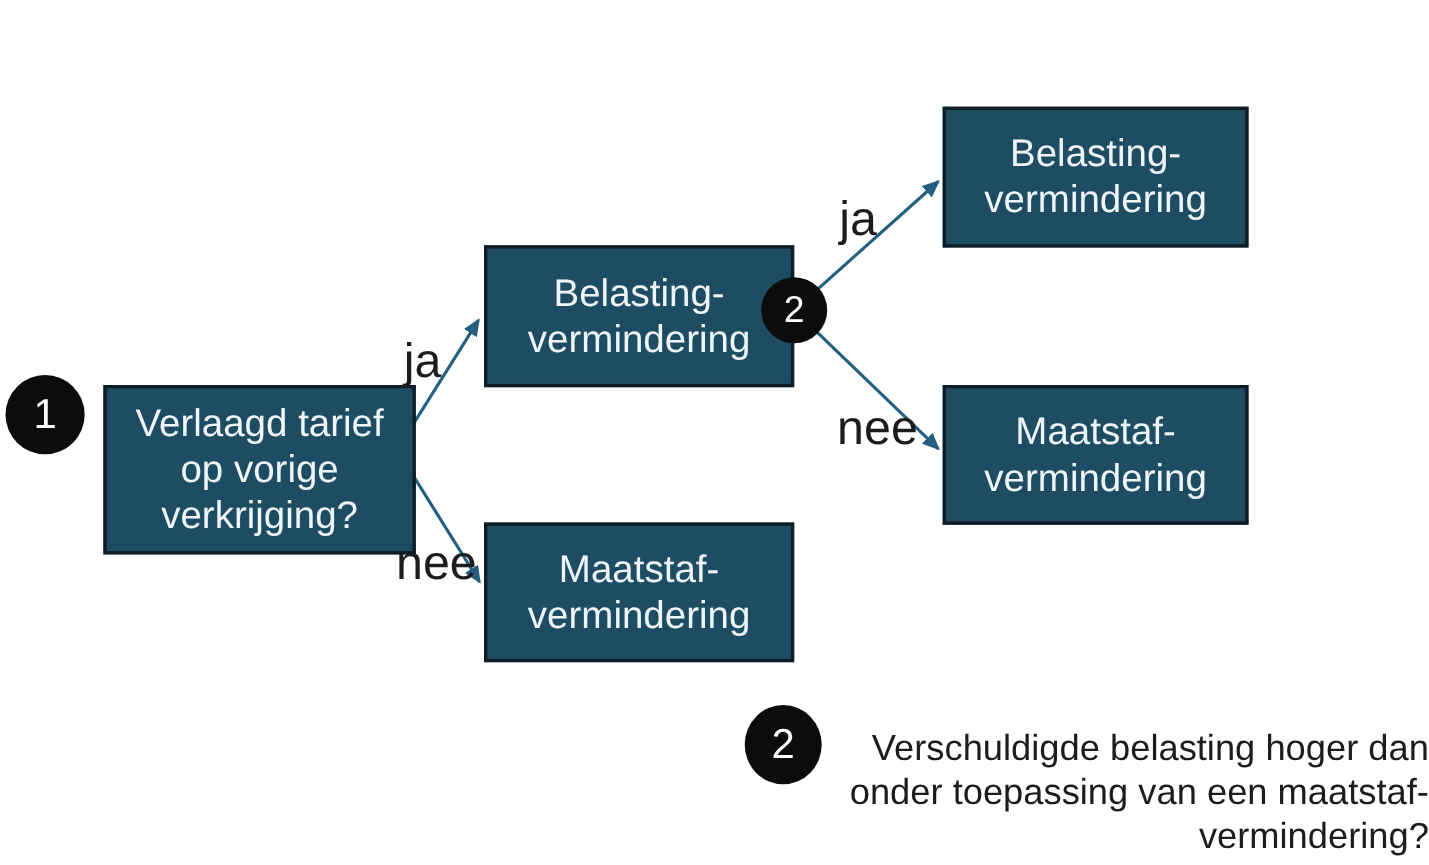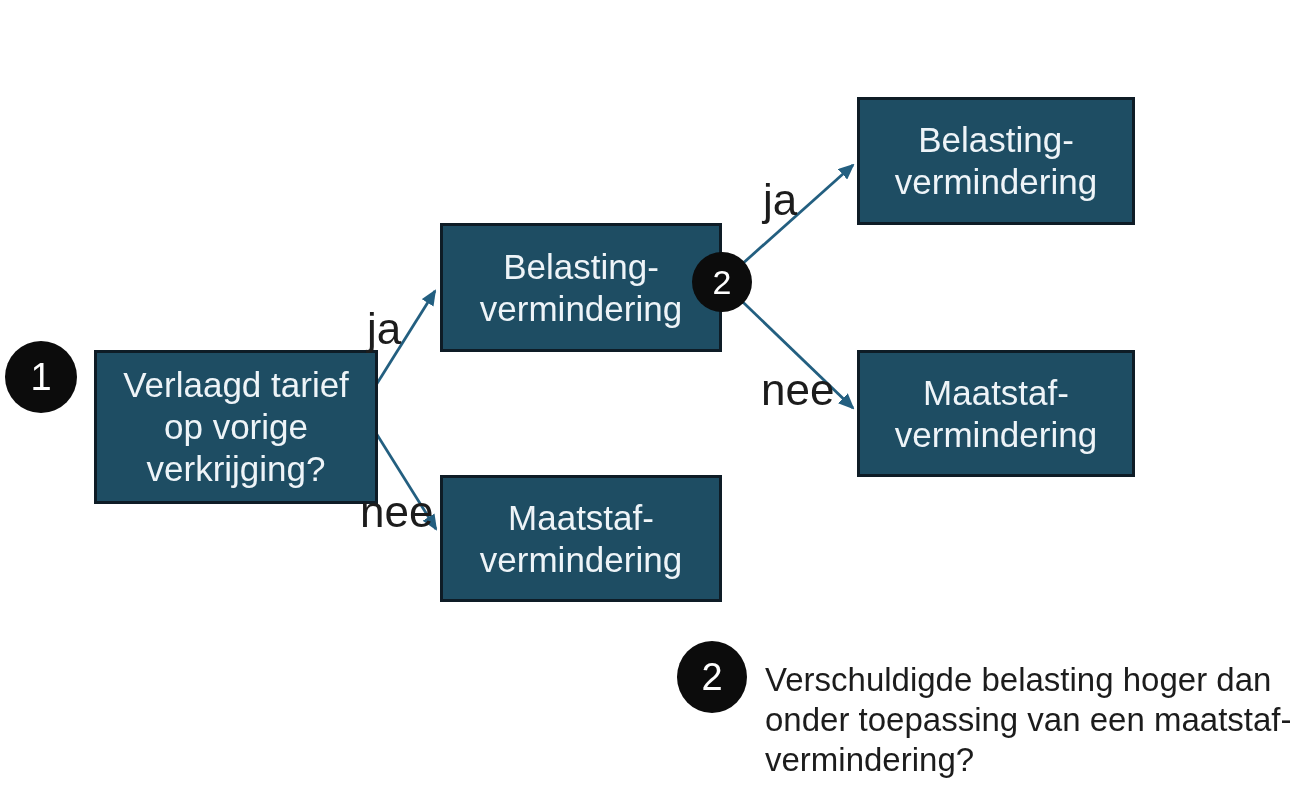--- a/index.html
+++ b/index.html
@@ -76,20 +76,21 @@
   .label-ja-2  { left: 763px; top: 178px; }
   .label-nee-2 { left: 761px; top: 368px; }
   .note-text {
     position: absolute;
     left: 765px; top: 660px;
     width: 534px;
     color: var(--text);
     font-size: 33px;
     line-height: 40px;
     white-space: pre-line;
+    text-align: right;
   }
 </style>
 </head>
 <body>
 
 <div class="canvas">
 
   <svg class="edges" viewBox="0 0 1299 786" xmlns="http://www.w3.org/2000/svg">
     <defs>
       <marker id="arrowhead" markerUnits="userSpaceOnUse" markerWidth="16" markerHeight="14" refX="14" refY="7" orient="auto">

